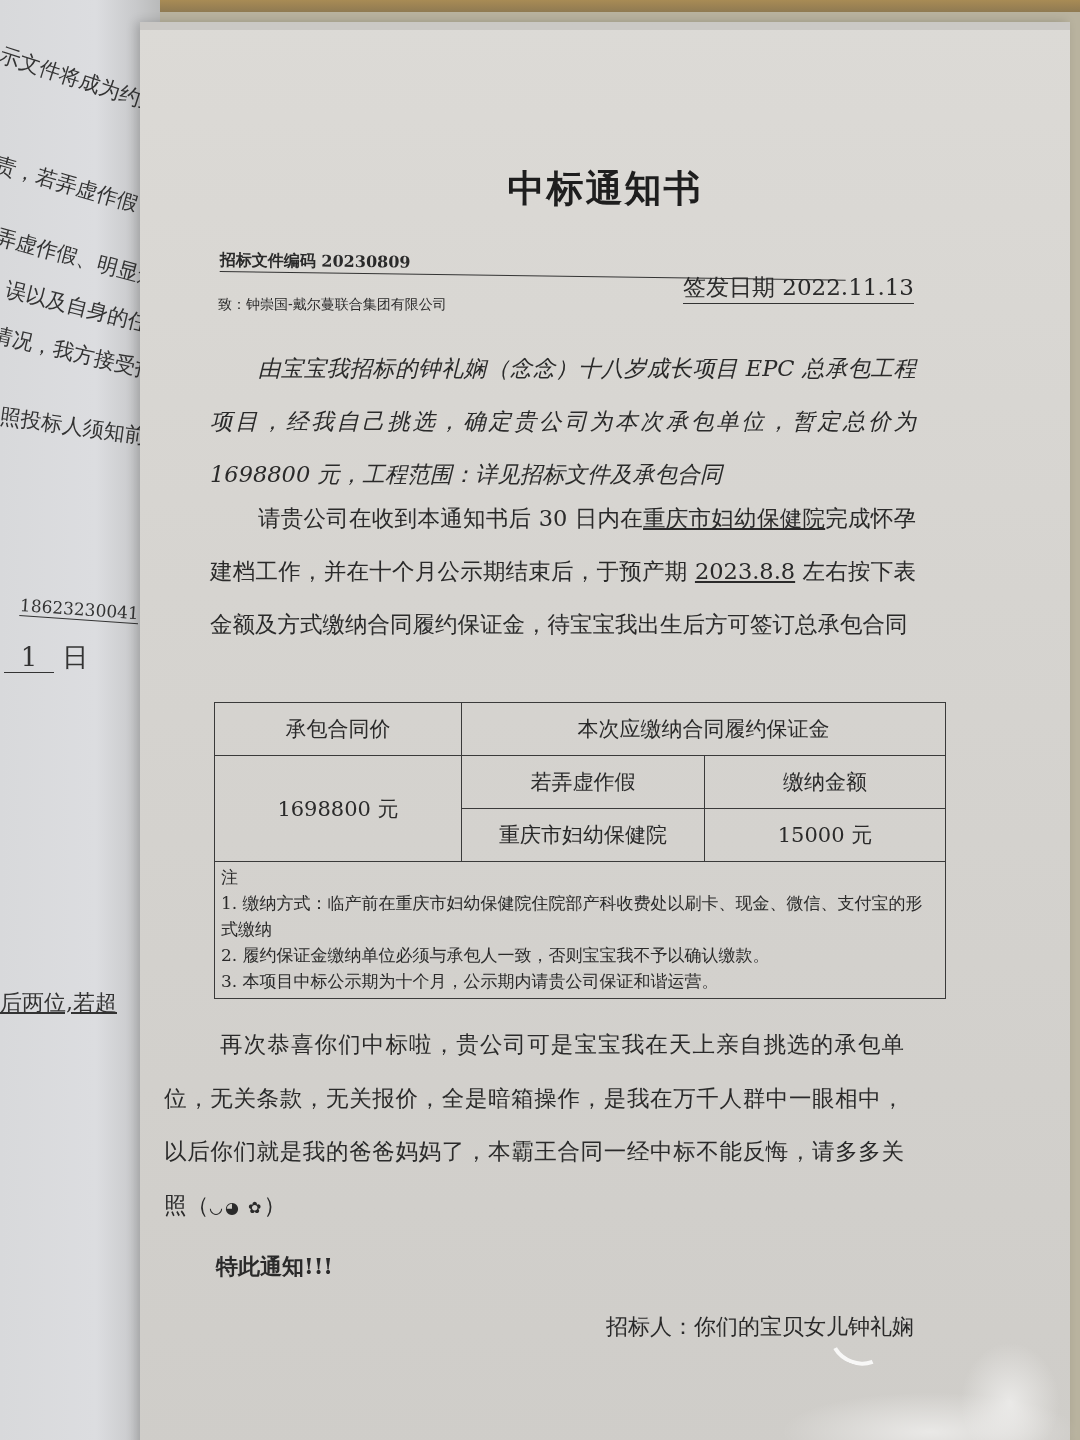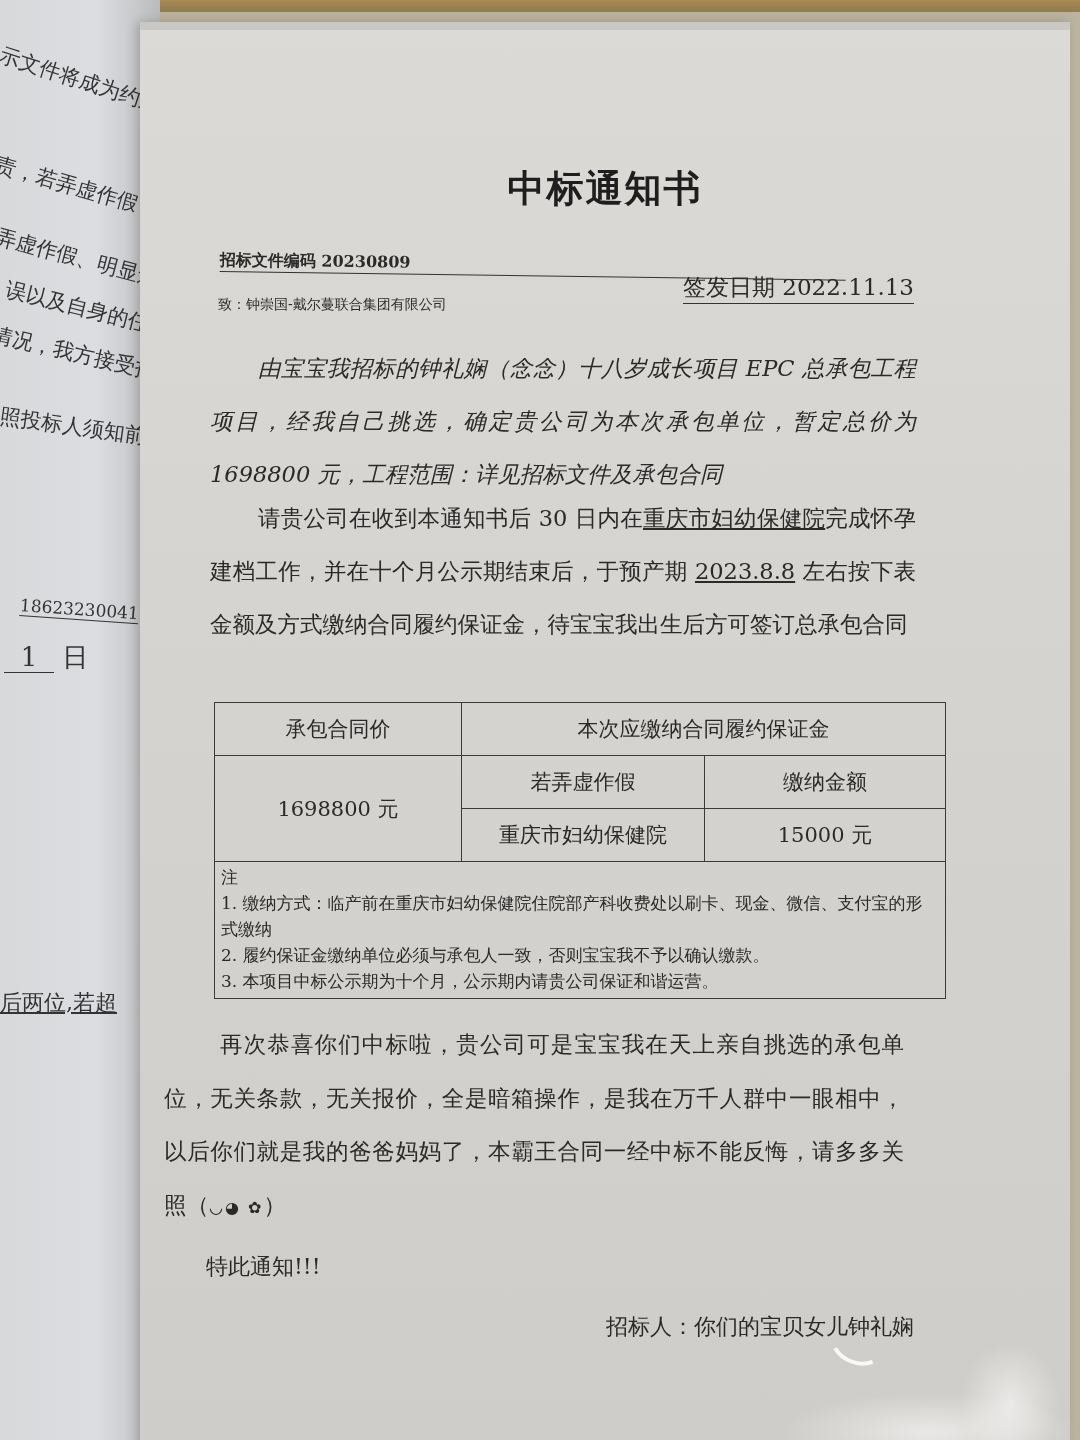--- a/index.html
+++ b/index.html
@@ -118,22 +118,23 @@
       font-size: 17px;
       line-height: 26px;
       padding: 2px 6px 4px 6px;
       height: auto;
     }
     .notes-head { display: block; }
     .note-item { display: block; }
 
     .closing {
       position: absolute;
-      left: 66px; top: 1230px;
+      left: 76px; top: 1230px;
       font-size: 22px;
+      font-weight: bold;
     }
     .signature {
       position: absolute;
       right: 156px; top: 1290px;
       font-size: 22px;
     }
     .kaomoji {
       font-family: "DejaVu Sans", sans-serif;
       font-size: 16px;
       letter-spacing: 2px;

